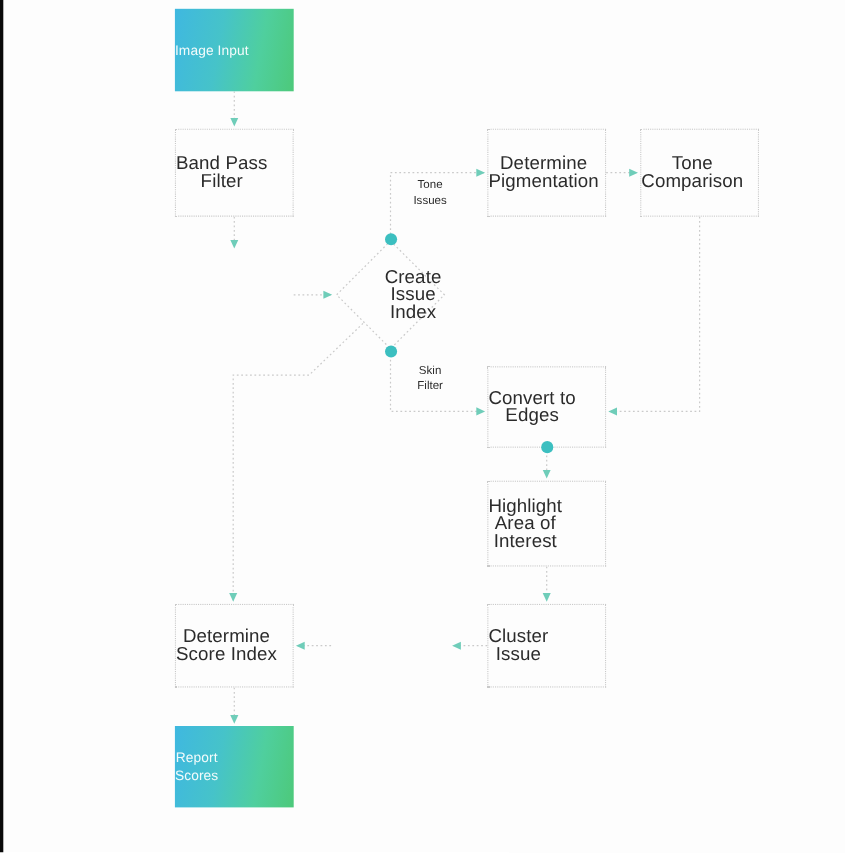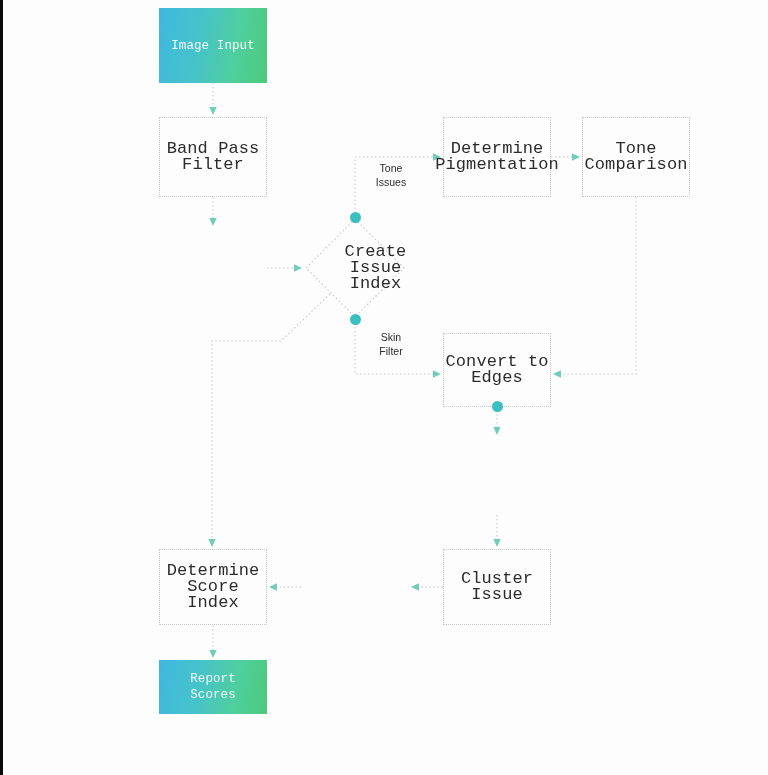--- a/index.html
+++ b/index.html
@@ -23,24 +23,22 @@
   svg#wires {
     position: absolute; left: 0; top: 0;
     width: 768px; height: 775px;
     z-index: 1;
     pointer-events: none;
   }
   .node {
     position: absolute;
     display: flex;
     align-items: center;
-    justify-content: center;
     text-align: center;
     z-index: 3;
-    font-family: Liberation Mono, monospace;
   }
   .node.proc {
     border: 1px dotted #c9c9c9;
     background: #fdfdfd;
   }
   .node .lbl {
     font-size: 17px;
     line-height: 16px;
     color: #2b2b2b;
     letter-spacing: .1px;
@@ -150,33 +148,38 @@
   <div class="node proc" style="left:582px; top:117px; width:108px; height:80px;">
     <span class="lbl">Tone
 Comparison</span>
   </div>
 
   <div class="node proc" style="left:443px; top:333px; width:108px; height:74px;">
     <span class="lbl">Convert to
 Edges</span>
   </div>
 
+  <div class="node proc" style="left:443px; top:437px; width:108px; height:78px;">
+    <span class="lbl">Highlight
+Area of
+Interest</span>
+  </div>
 
   <div class="node proc" style="left:443px; top:549px; width:108px; height:76px;">
     <span class="lbl">Cluster
 Issue</span>
   </div>
 
 
   <div class="node proc" style="left:159px; top:549px; width:108px; height:76px;">
     <span class="lbl">Determine
 Score Index</span>
   </div>
 
-  <div class="node terminal" style="left:159px; top:660px; width:108px; height:54px;">
+  <div class="node terminal" style="left:159px; top:660px; width:108px; height:74px;">
     <span class="lbl">Report
 Scores</span>
   </div>
 
   <div class="edge-label" style="left:364px; top:161px; width:54px;">Tone
 Issues</div>
 
   <div class="edge-label" style="left:364px; top:330px; width:54px;">Skin
 Filter</div>
 

